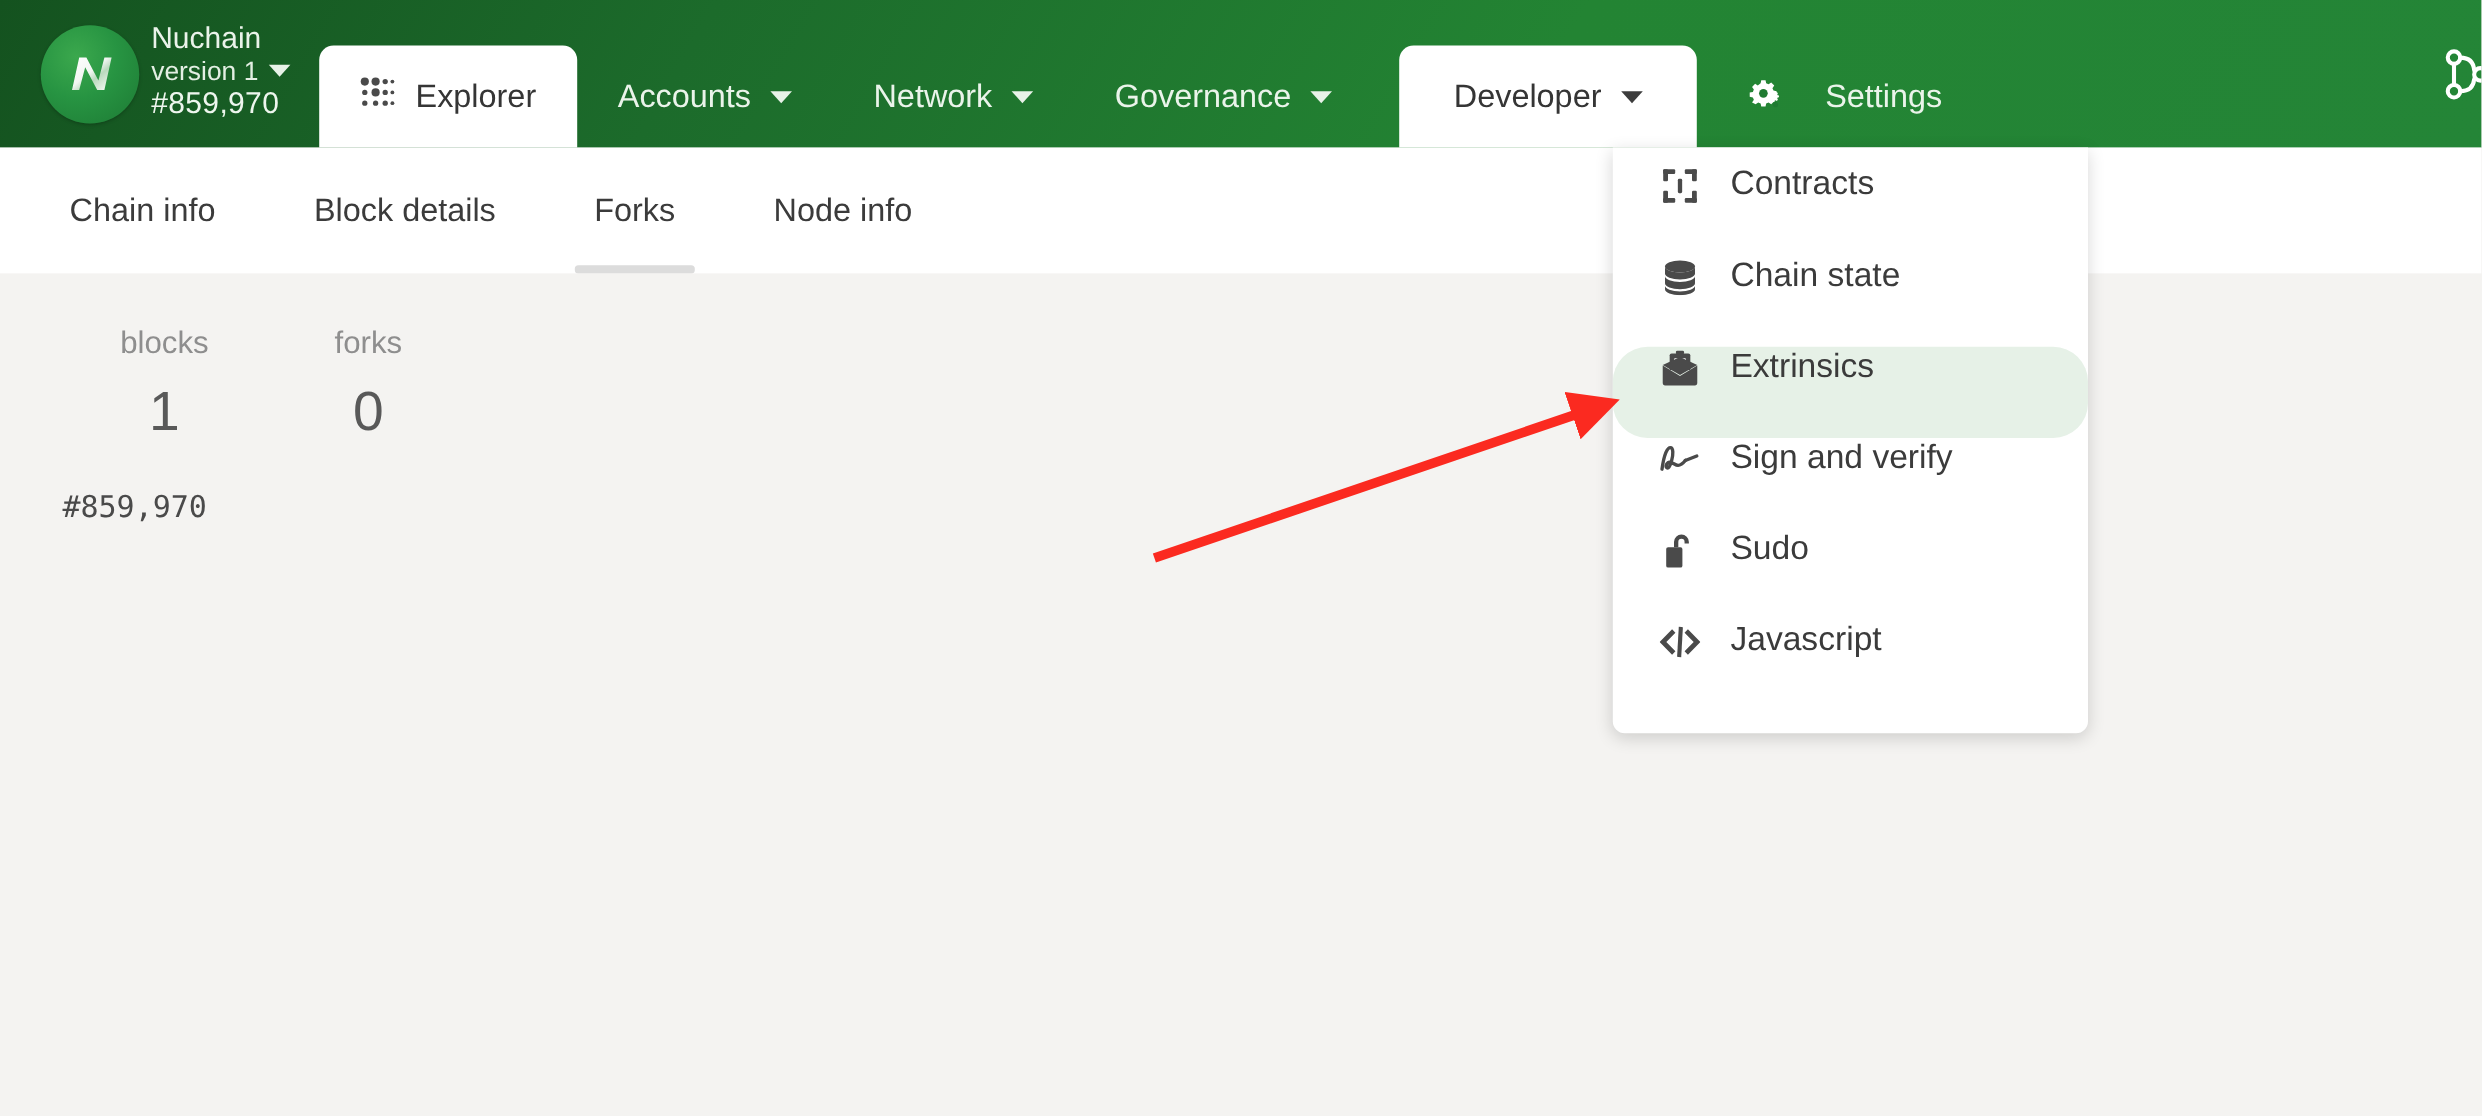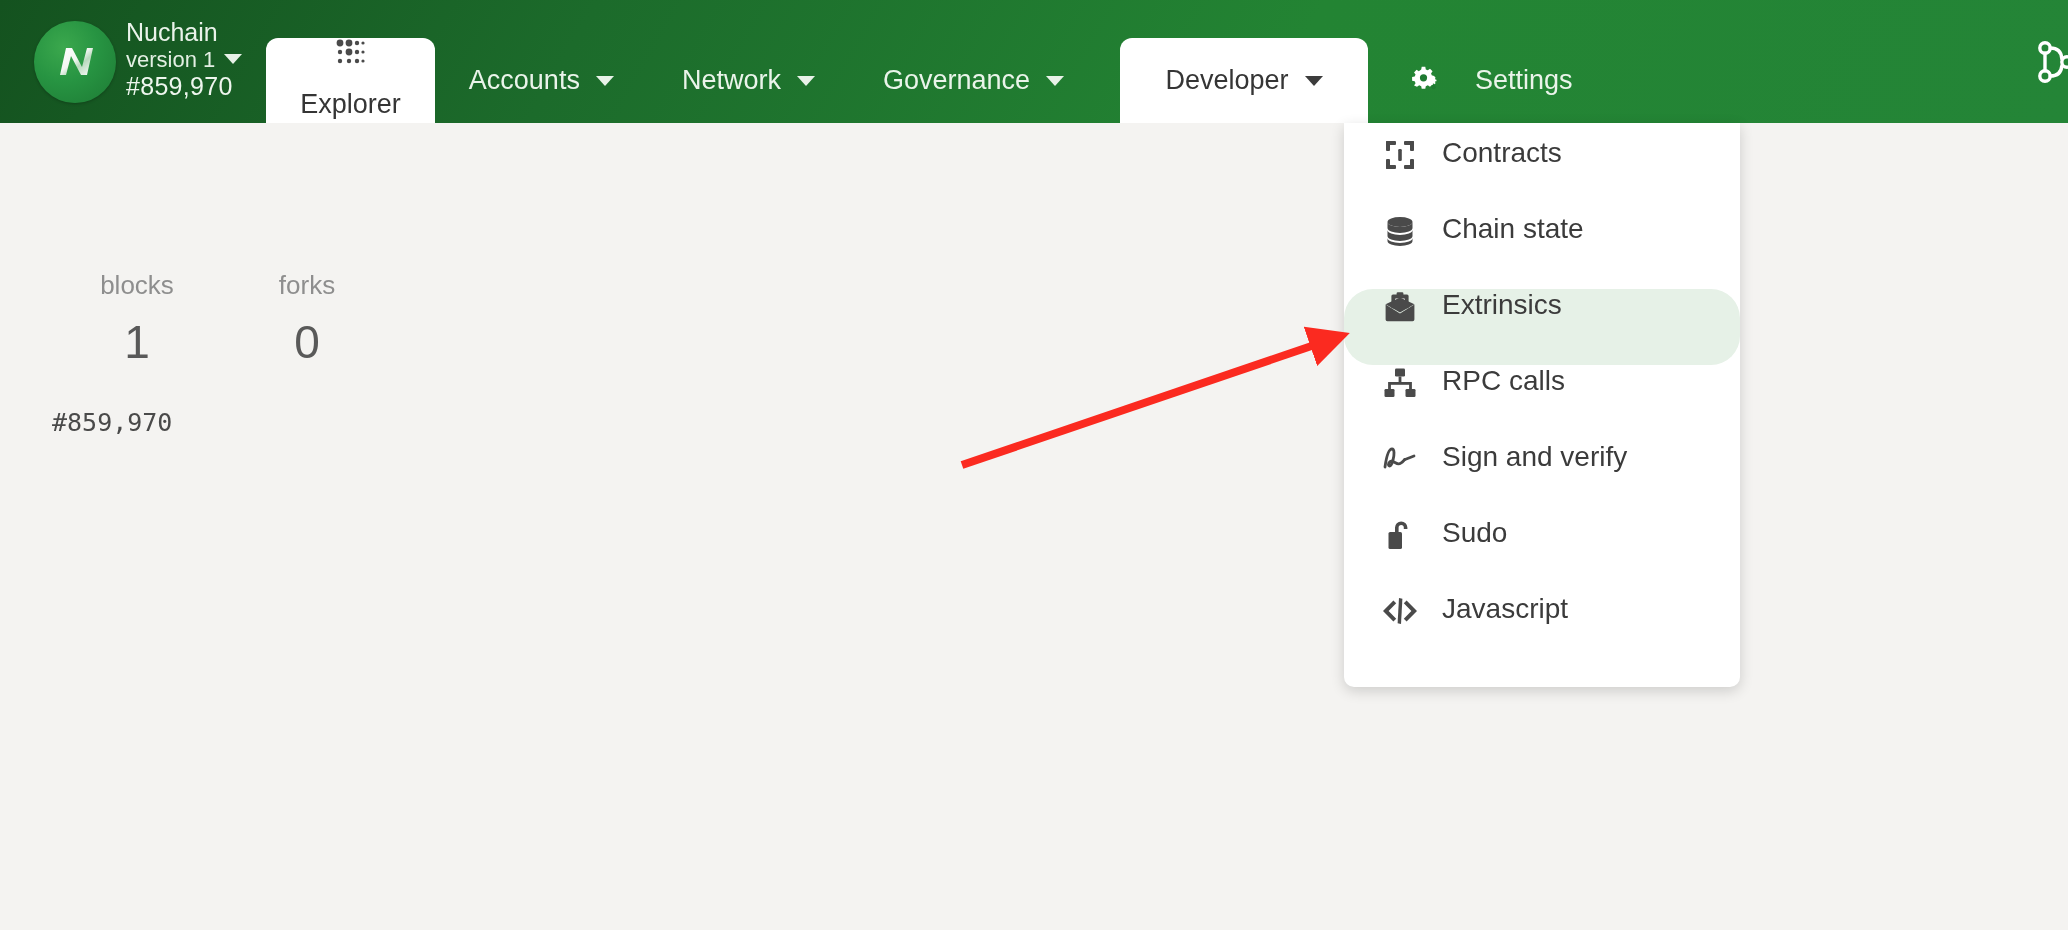--- a/index.html
+++ b/index.html
@@ -49,21 +49,21 @@
   .navitem {
     height:85px; display:flex; align-items:center; gap:16px;
     padding:0 34px; color:#eaf4ea; font-size:27px; white-space:nowrap;
     cursor:pointer; position:relative;
   }
   .navitem.active {
     background:#ffffff; color:#353535;
     border-top-left-radius:12px; border-top-right-radius:12px;
     height:85px; align-self:flex-end;
   }
-  .navitem.tabcard { margin-left:16px;flex-direction:column; }
+  .navitem.tabcard { margin-left:16px; }
   .nav-right { margin-left:auto; display:flex; align-items:center; height:123px; padding-right:0; }
 
   
   .dotgrid { display:block; }
 
   
   .tabbar {
     position:absolute; left:0; top:123px; width:2068px; height:105px;
     background:#ffffff; display:flex; align-items:center; padding-left:58px;
   }
@@ -212,20 +212,34 @@
             <path d="M11 14.2 V31.8"></path>
             <path d="M16.2 9 Q27 9 27.8 19.5"></path>
             <path d="M16.2 37 Q27 37 27.8 27"></path>
           </svg>
         </span>
       </div>
 
     </div>
   </div>
 
+  <div class="tabbar">
+    <div class="tab">
+      <span>Chain info</span>
+    </div>
+    <div class="tab">
+      <span>Block details</span>
+    </div>
+    <div class="tab active">
+      <span>Forks</span>
+    </div>
+    <div class="tab">
+      <span>Node info</span>
+    </div>
+  </div>
 
   <div class="content">
 
     <div class="stats">
       <div class="stat">
         <div class="stat-label">blocks</div>
         <div class="stat-value">1</div>
       </div>
       <div class="stat">
         <div class="stat-label">forks</div>
@@ -277,34 +291,20 @@
           <rect x="12.6" y="1.2" width="6.8" height="3.2" rx="1.2"></rect>
           <rect x="11" y="7.6" width="10" height="2" rx="1" fill="#ffffff"></rect>
           <rect x="11" y="11.6" width="10" height="2" rx="1" fill="#ffffff"></rect>
           <path d="M1.6 13.6 L16 22.4 L30.4 13.6 V28.4a1.8 1.8 0 0 1-1.8 1.8H3.4a1.8 1.8 0 0 1-1.8-1.8z"></path>
           <path d="M1.6 13.2 L16 21.6 L30.4 13.2 L16 6.6z" fill="#4a4a4a"></path>
         </svg>
       </span>
       <span>Extrinsics</span>
     </div>
 
-    <div class="menuitem">
-      <span class="mi-icon">
-        <svg width="32" height="30" viewBox="0 0 32 30" aria-hidden="true" fill="#4a4a4a">
-          <rect x="11" y="0.5" width="10" height="8" rx="1.3"></rect>
-          <rect x="0.5" y="21" width="10" height="8" rx="1.3"></rect>
-          <rect x="21.5" y="21" width="10" height="8" rx="1.3"></rect>
-          <rect x="14.6" y="8.5" width="2.8" height="5.5"></rect>
-          <rect x="5.0" y="14" width="22" height="2.8"></rect>
-          <rect x="4.1" y="14" width="2.8" height="7.2"></rect>
-          <rect x="25.1" y="14" width="2.8" height="7.2"></rect>
-        </svg>
-      </span>
-      <span>RPC calls</span>
-    </div>
 
     <div class="menuitem">
       <span class="mi-icon">
         <svg width="34" height="26" viewBox="0 0 34 26" aria-hidden="true" fill="none" stroke="#4a4a4a" stroke-width="2.8" stroke-linecap="round" stroke-linejoin="round">
           <path d="M2 21 C3.5 10 6 3 9 3 c2.6 0 2.4 6 1 11 -1 3.6 -2 6 -3.4 6 -1.6 0 -1.6-3 0.4-4.4 2.6-1.8 5.6 2.2 8.4 2.2 2.6 0 4.6-2.2 6.2-4.2"></path>
           <path d="M21.4 13.8 L31 10"></path>
         </svg>
       </span>
       <span>Sign and verify</span>
     </div>

